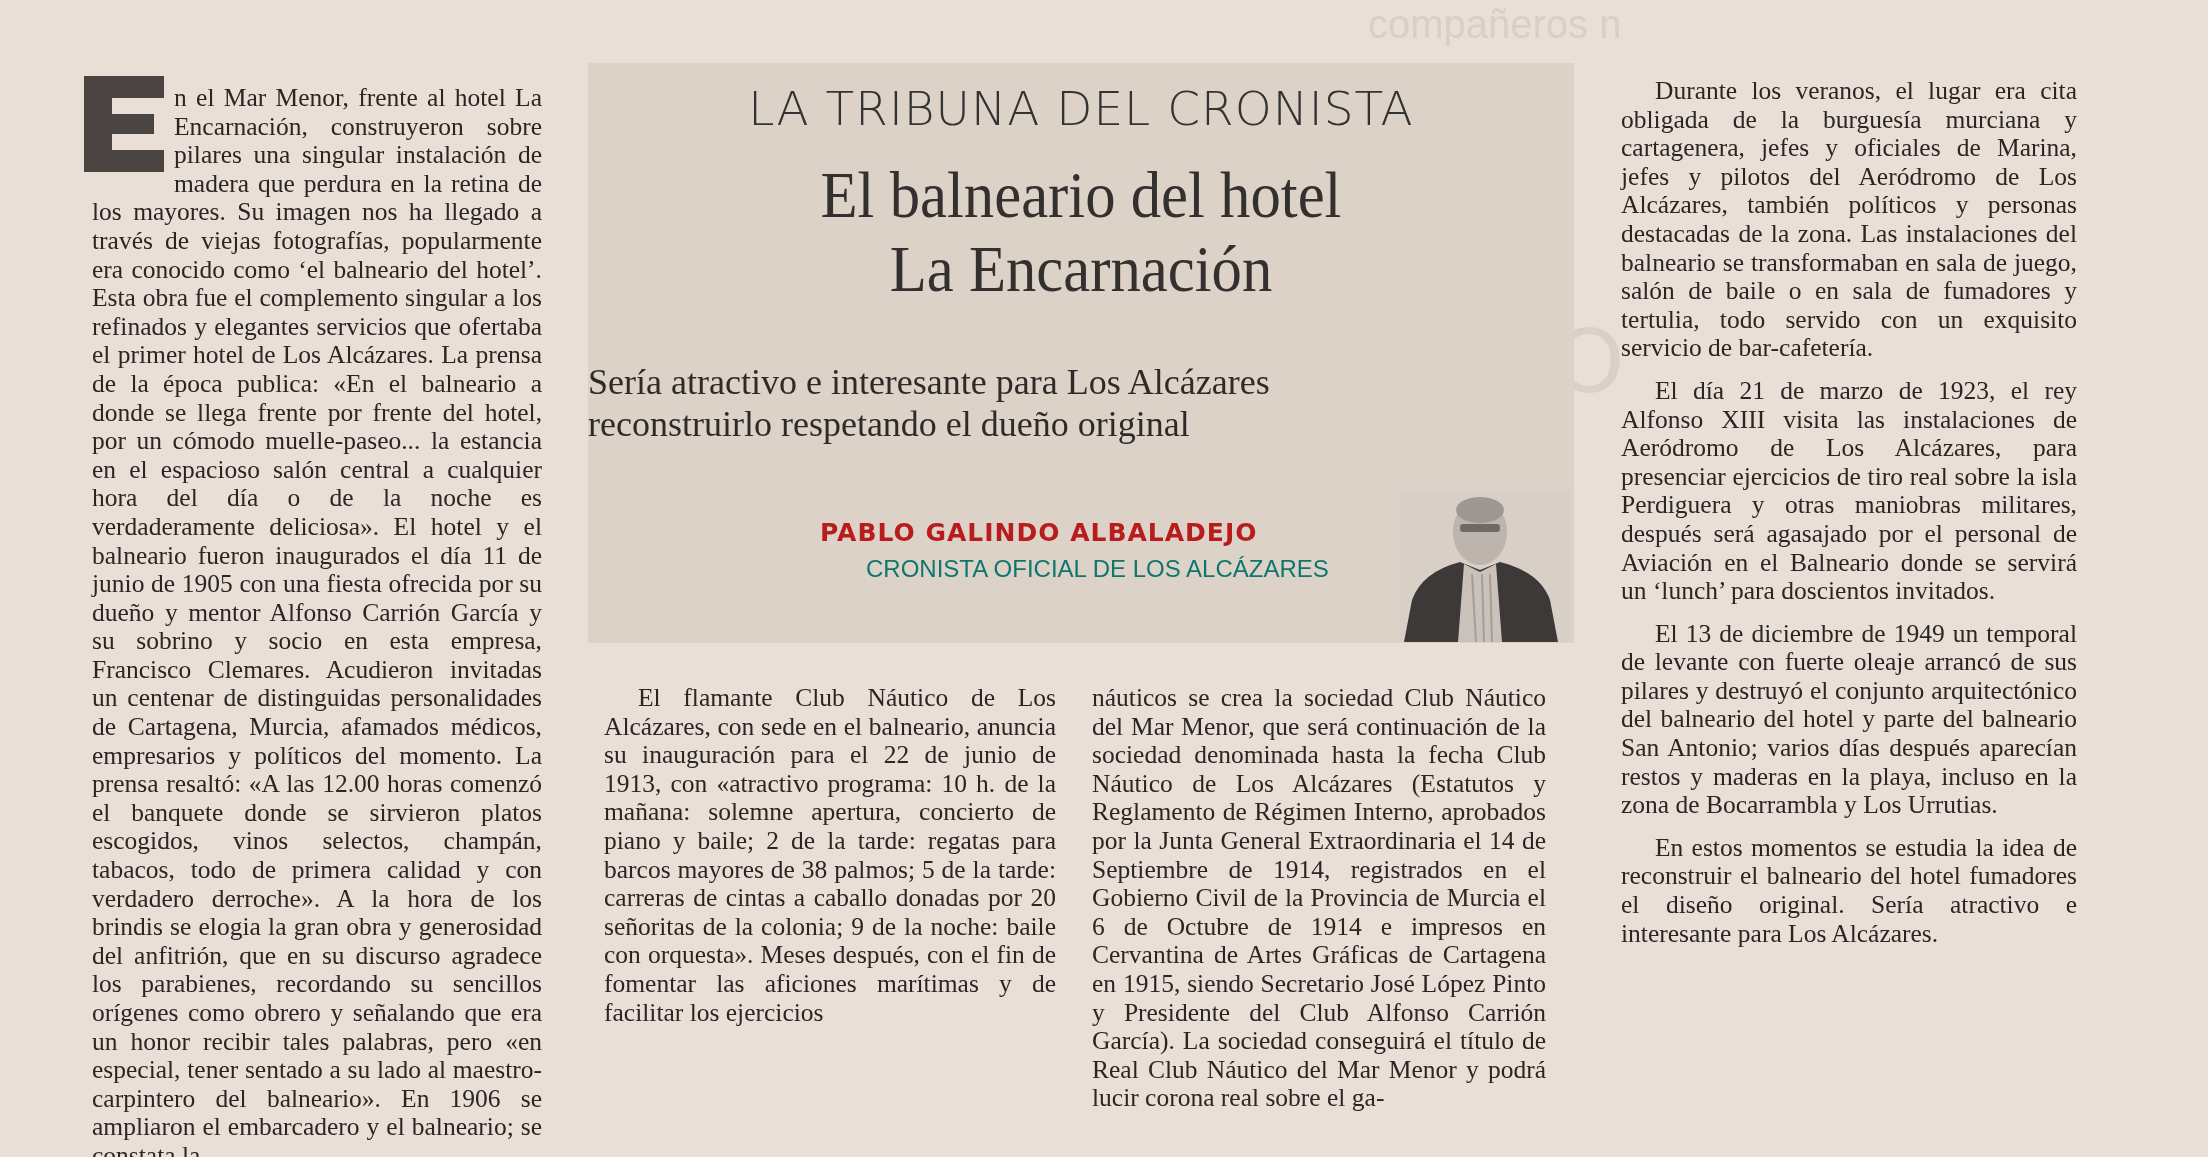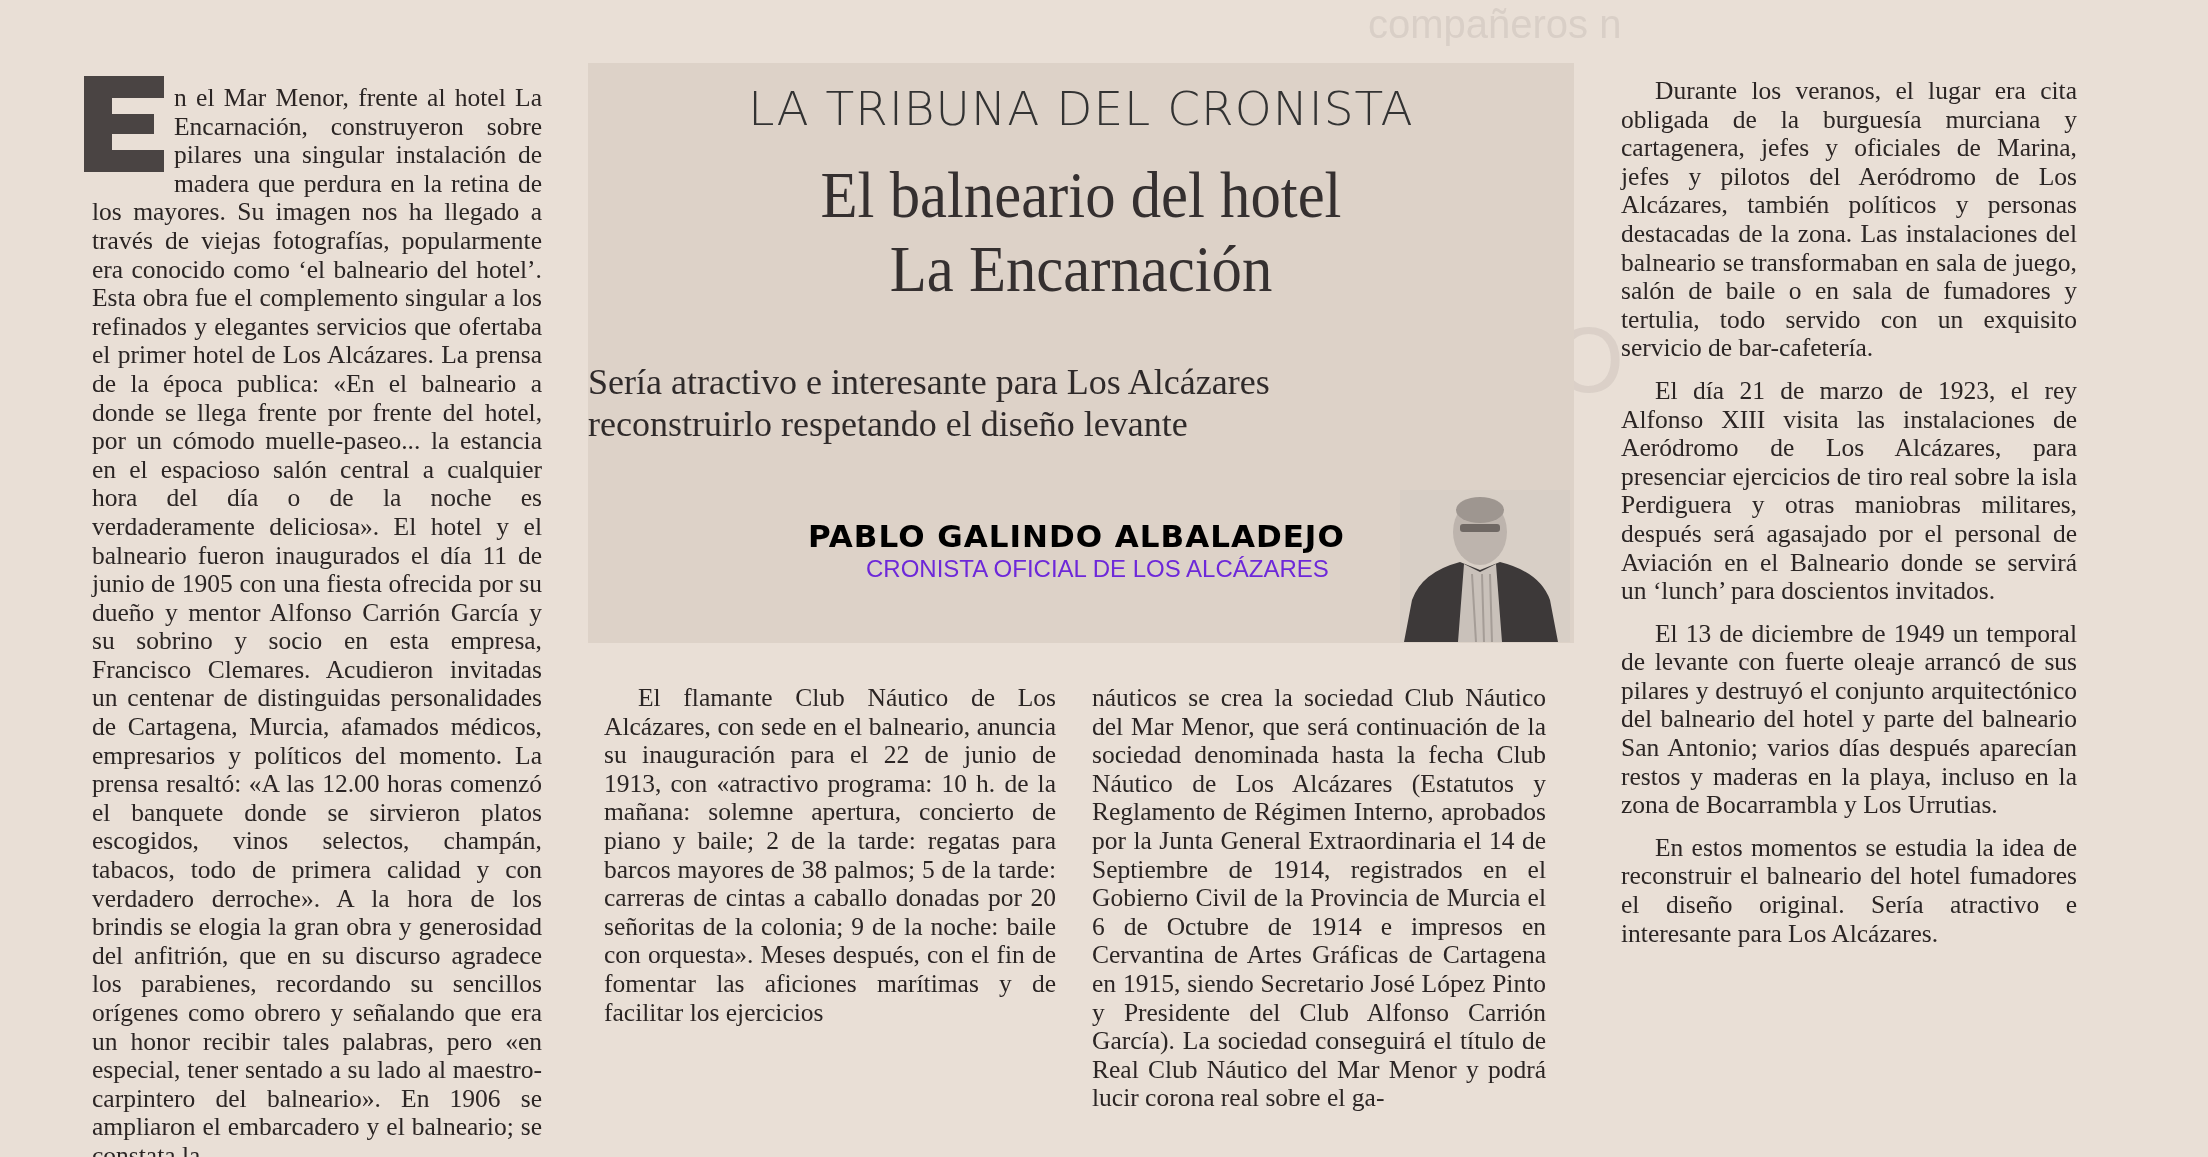--- a/index.html
+++ b/index.html
@@ -36,26 +36,26 @@
   .headline {
     position: absolute; left: 0; right: 0; top: 95px; text-align: center;
     font-family: "Liberation Serif", serif; font-size: 66px; line-height: 74px; color: #353030;
     transform: scaleX(0.92);
   }
   .deck {
     position: absolute; left: 0; right: 0; top: 298px; text-align: left;
     font-family: "Liberation Serif", serif; font-size: 36px; line-height: 42px; color: #2f2a2a;
   }
   .byline-name {
-    position: absolute; left: 220px; top: 455px;
-    font-family: "DejaVu Sans", sans-serif; font-weight: bold; font-size: 31px; letter-spacing: 1px; color: #000000;
+    position: absolute; left: 232px; top: 455px;
+    font-family: "DejaVu Sans", sans-serif; font-weight: bold; font-size: 25px; letter-spacing: 1px; color: #b91c1c;
   }
   .byline-role {
     position: absolute; left: 278px; top: 492px;
-    font-family: "Liberation Sans", sans-serif; font-size: 24px; color: #6d28d9;
+    font-family: "Liberation Sans", sans-serif; font-size: 24px; color: #0f766e;
   }
   .photo {
     position: absolute; left: 812px; top: 427px; width: 170px; height: 152px; overflow: hidden;
     background: #dcd3cb;
   }
 </style>
 </head>
 <body>
 
 <div class="page">
@@ -73,21 +73,21 @@
   </div>
 
   <div class="header-box">
     <div class="kicker">LA TRIBUNA DEL CRONISTA</div>
     <div class="headline">
       <div>El balneario del hotel</div>
       <div>La Encarnación</div>
     </div>
     <div class="deck">
       <div>Sería atractivo e interesante para Los Alcázares</div>
-      <div>reconstruirlo respetando el diseño levante</div>
+      <div>reconstruirlo respetando el dueño original</div>
     </div>
     <div class="byline-name">PABLO GALINDO ALBALADEJO</div>
     <div class="byline-role">CRONISTA OFICIAL DE LOS ALCÁZARES</div>
     <div class="photo">
       <svg width="170" height="152" viewBox="0 0 170 152">
         <rect width="170" height="152" fill="#d8cfc6"></rect>
         <ellipse cx="80" cy="42" rx="27" ry="33" fill="#bdb4ad"></ellipse>
         <ellipse cx="80" cy="20" rx="24" ry="13" fill="#9e9690"></ellipse>
         <rect x="60" y="34" width="40" height="8" rx="3" fill="#6f6864"></rect>
         <path d="M4 152 L12 110 Q22 82 60 72 L80 80 L100 72 Q140 82 150 110 L158 152 Z" fill="#3d3939"></path>

